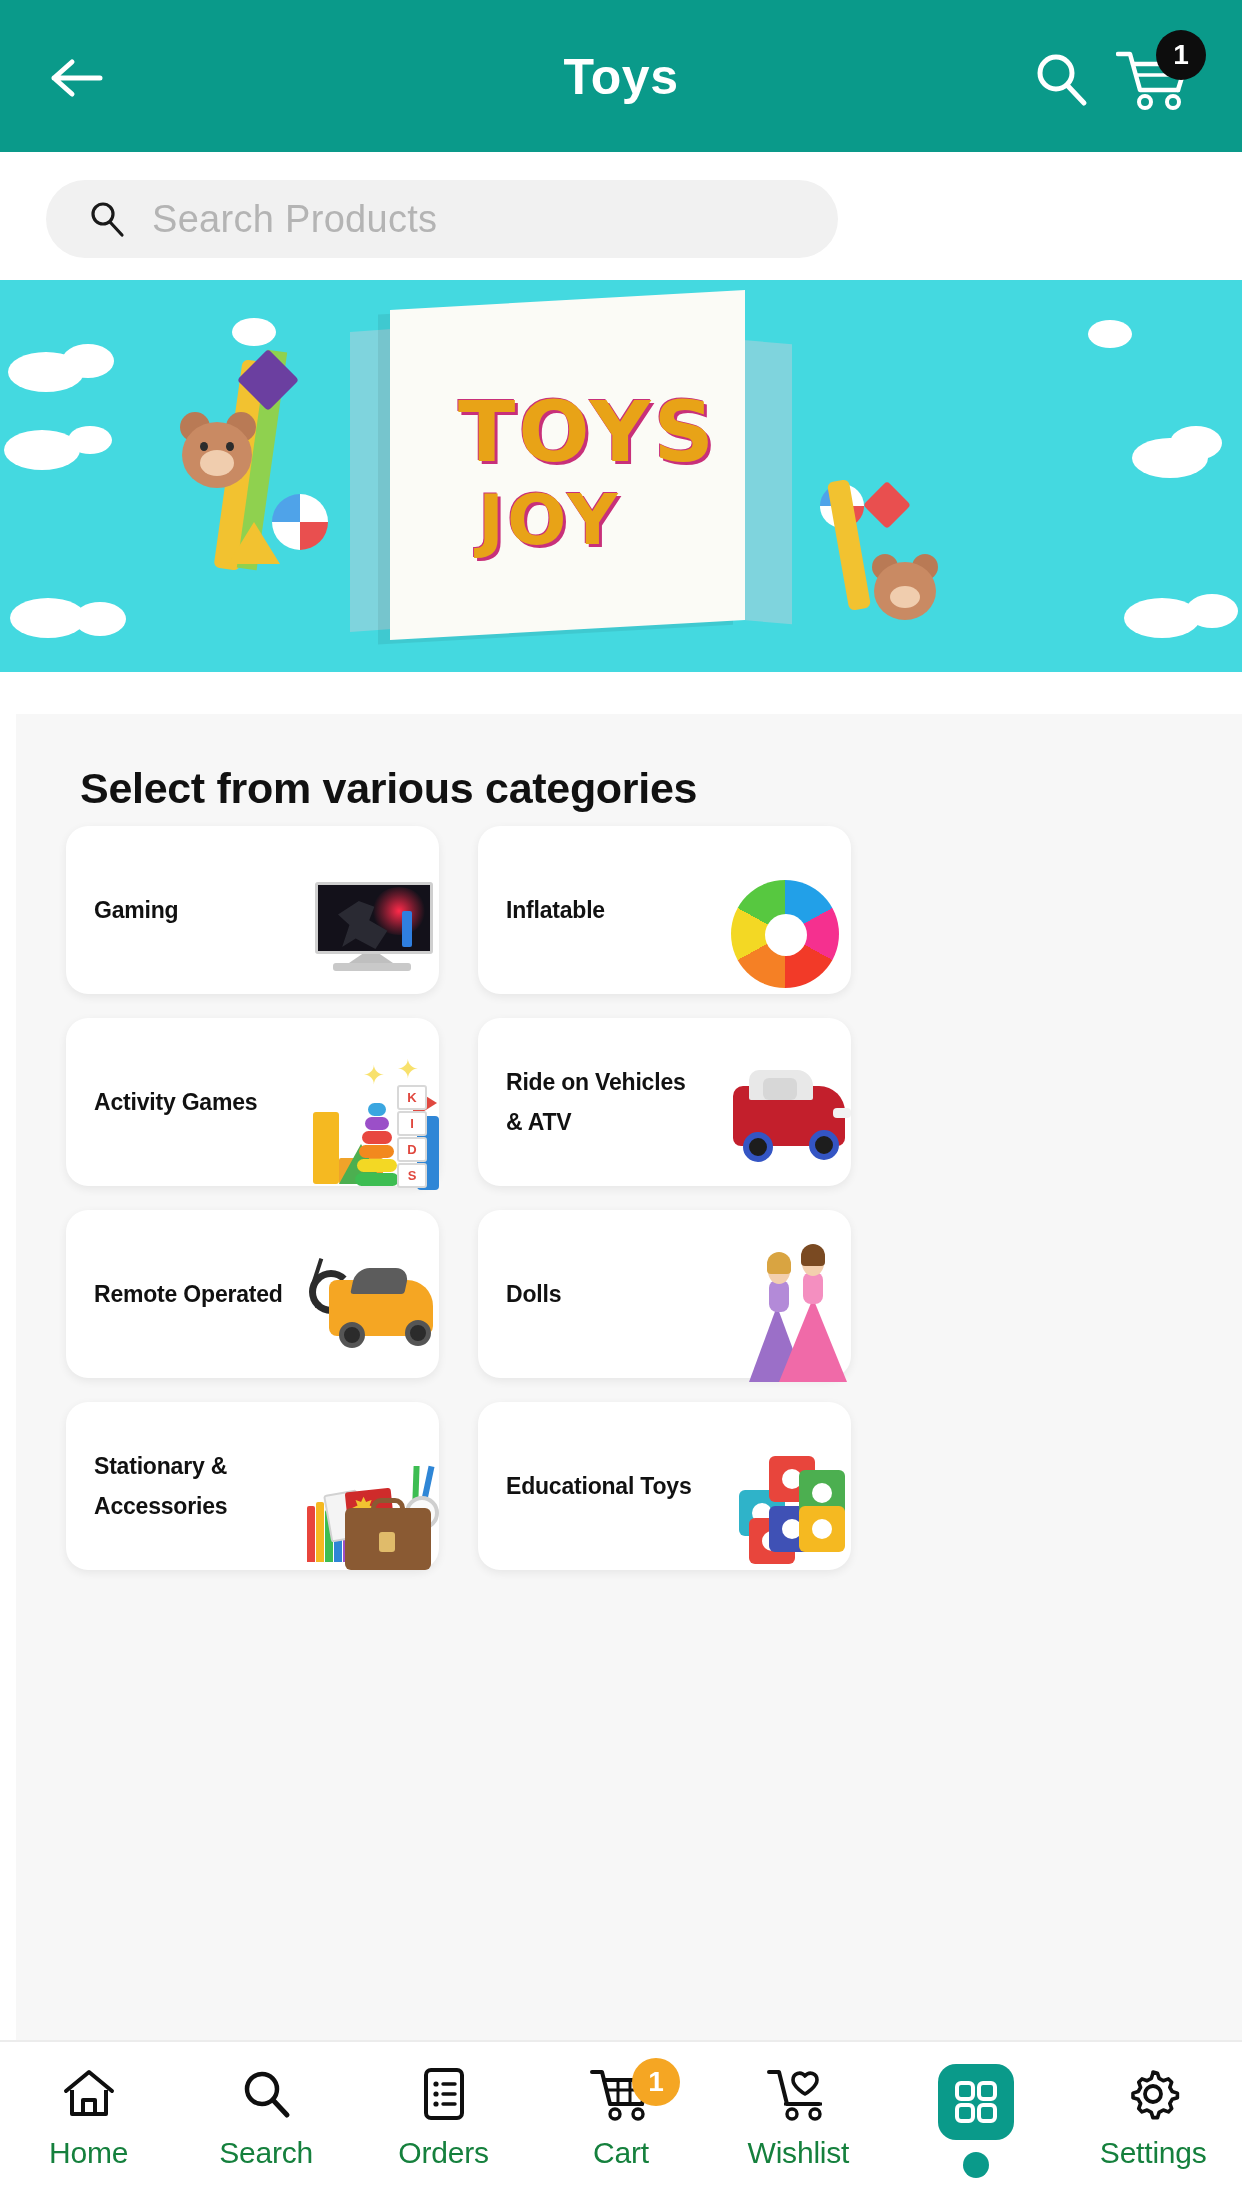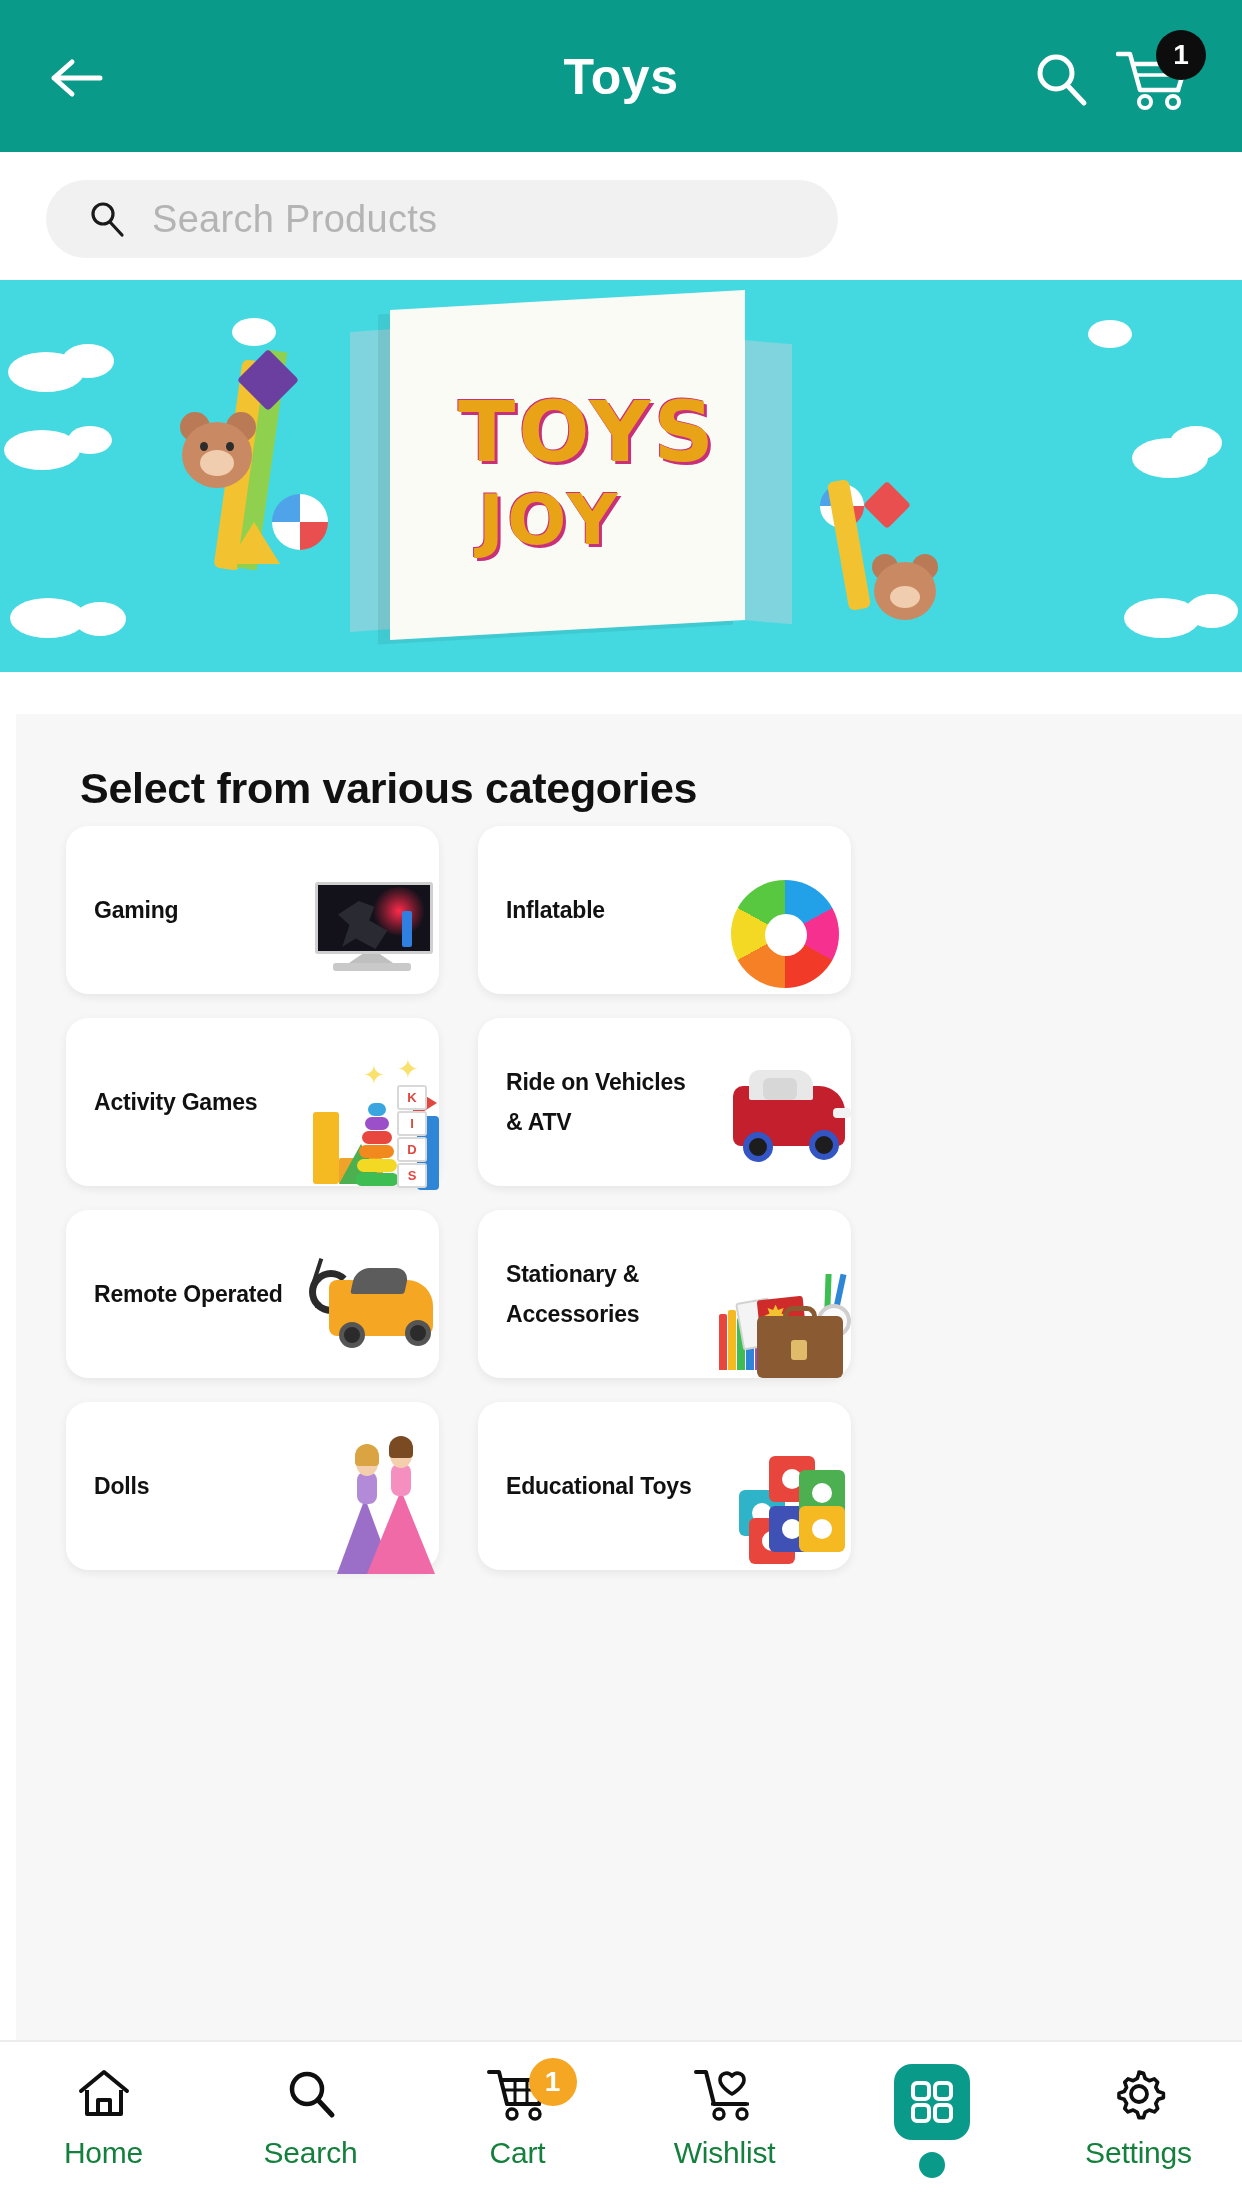--- a/index.html
+++ b/index.html
@@ -429,55 +429,55 @@
         <div class="rc-ant"></div>
           <div class="rc-hand"></div>
         <div class="car-y"></div>
           <div class="car-y-top"></div>
         <div class="car-y-w cyw1"></div>
           <div class="car-y-w cyw2"></div>
       </div>
     </div>
 
     <div class="card">
+      <div class="card-label">Dolls</div>
+      <div class="card-img">
+        <div class="doll">
+          <div class="gown gw-purple"></div>
+          <div class="gown gw-pink"></div>
+          <div class="torso tr-purple"></div>
+          <div class="torso tr-pink"></div>
+          <div class="dhead dh2"></div>
+            <div class="dhair dhr2"></div>
+          <div class="dhead dh1"></div>
+            <div class="dhair dhr1"></div>
+        </div>
+      </div>
+    </div>
+
+    <div class="card">
       <div class="card-label">Stationary &amp; Accessories</div>
       <div class="card-img">
         <div class="pen-b"></div>
           <div class="pen-g"></div>
         <div class="clock"></div>
         <div class="pencils">
           <div class="pc" style="left:0px;  height:56px; background:#e8453c;"></div>
           <div class="pc" style="left:9px;  height:60px; background:#f5b921;"></div>
           <div class="pc" style="left:18px; height:52px; background:#3dbd52;"></div>
           <div class="pc" style="left:27px; height:58px; background:#2f86d6;"></div>
           <div class="pc" style="left:36px; height:50px; background:#9b4fc8;"></div>
           <div class="pc" style="left:45px; height:55px; background:#f06aa8;"></div>
         </div>
         <div class="notebk"></div>
         <div class="redbk"></div>
         <div class="starburst">✸</div>
         <div class="brief-h"></div>
         <div class="brief"></div>
         <div class="brief-lock"></div>
-      </div>
-    </div>
-
-    <div class="card">
-      <div class="card-label">Dolls</div>
-      <div class="card-img">
-        <div class="doll">
-          <div class="gown gw-purple"></div>
-          <div class="gown gw-pink"></div>
-          <div class="torso tr-purple"></div>
-          <div class="torso tr-pink"></div>
-          <div class="dhead dh2"></div>
-            <div class="dhair dhr2"></div>
-          <div class="dhead dh1"></div>
-            <div class="dhair dhr1"></div>
-        </div>
       </div>
     </div>
 
     <div class="card">
       <div class="card-label">Educational Toys</div>
       <div class="card-img">
         <div class="edu">
           <div class="ec ec3">
               <div class="hole"></div>
             </div>
@@ -519,20 +519,34 @@
   <div class="nav-item">
     <div class="nav-ico">
       <svg width="54" height="54" viewBox="0 0 54 54">
         <circle cx="23" cy="22" r="15" stroke="#0f0f0f" stroke-width="4.5" fill="none"></circle>
         <line x1="34" y1="33" x2="48" y2="48" stroke="#0f0f0f" stroke-width="5" stroke-linecap="round"></line>
       </svg>
     </div>
     <div class="nav-lbl">Search</div>
   </div>
 
+  <div class="nav-item">
+    <div class="nav-ico">
+      <svg width="48" height="56" viewBox="0 0 48 56">
+        <rect x="6" y="4" width="36" height="48" rx="5" stroke="#0f0f0f" stroke-width="4" fill="none"></rect>
+        <circle cx="16" cy="18" r="2.6" fill="#0f0f0f"></circle>
+          <line x1="23" y1="18" x2="35" y2="18" stroke="#0f0f0f" stroke-width="3.4" stroke-linecap="round"></line>
+        <circle cx="16" cy="28" r="2.6" fill="#0f0f0f"></circle>
+          <line x1="23" y1="28" x2="35" y2="28" stroke="#0f0f0f" stroke-width="3.4" stroke-linecap="round"></line>
+        <circle cx="16" cy="38" r="2.6" fill="#0f0f0f"></circle>
+          <line x1="23" y1="38" x2="35" y2="38" stroke="#0f0f0f" stroke-width="3.4" stroke-linecap="round"></line>
+      </svg>
+    </div>
+    <div class="nav-lbl">Orders</div>
+  </div>
 
   <div class="nav-item">
     <div class="nav-ico">
       <svg width="62" height="56" viewBox="0 0 62 56">
         <path d="M2 6 H12 L20 38 H52" stroke="#0f0f0f" stroke-width="4" fill="none" stroke-linecap="round" stroke-linejoin="round"></path>
         <path d="M14 14 H58 L52 38" stroke="#0f0f0f" stroke-width="4" fill="none" stroke-linecap="round" stroke-linejoin="round"></path>
         <line x1="17" y1="24" x2="55" y2="24" stroke="#0f0f0f" stroke-width="3"></line>
         <line x1="28" y1="15" x2="28" y2="37" stroke="#0f0f0f" stroke-width="3"></line>
         <line x1="40" y1="15" x2="40" y2="37" stroke="#0f0f0f" stroke-width="3"></line>
         <circle cx="25" cy="48" r="5" stroke="#0f0f0f" stroke-width="3.4" fill="none"></circle>

